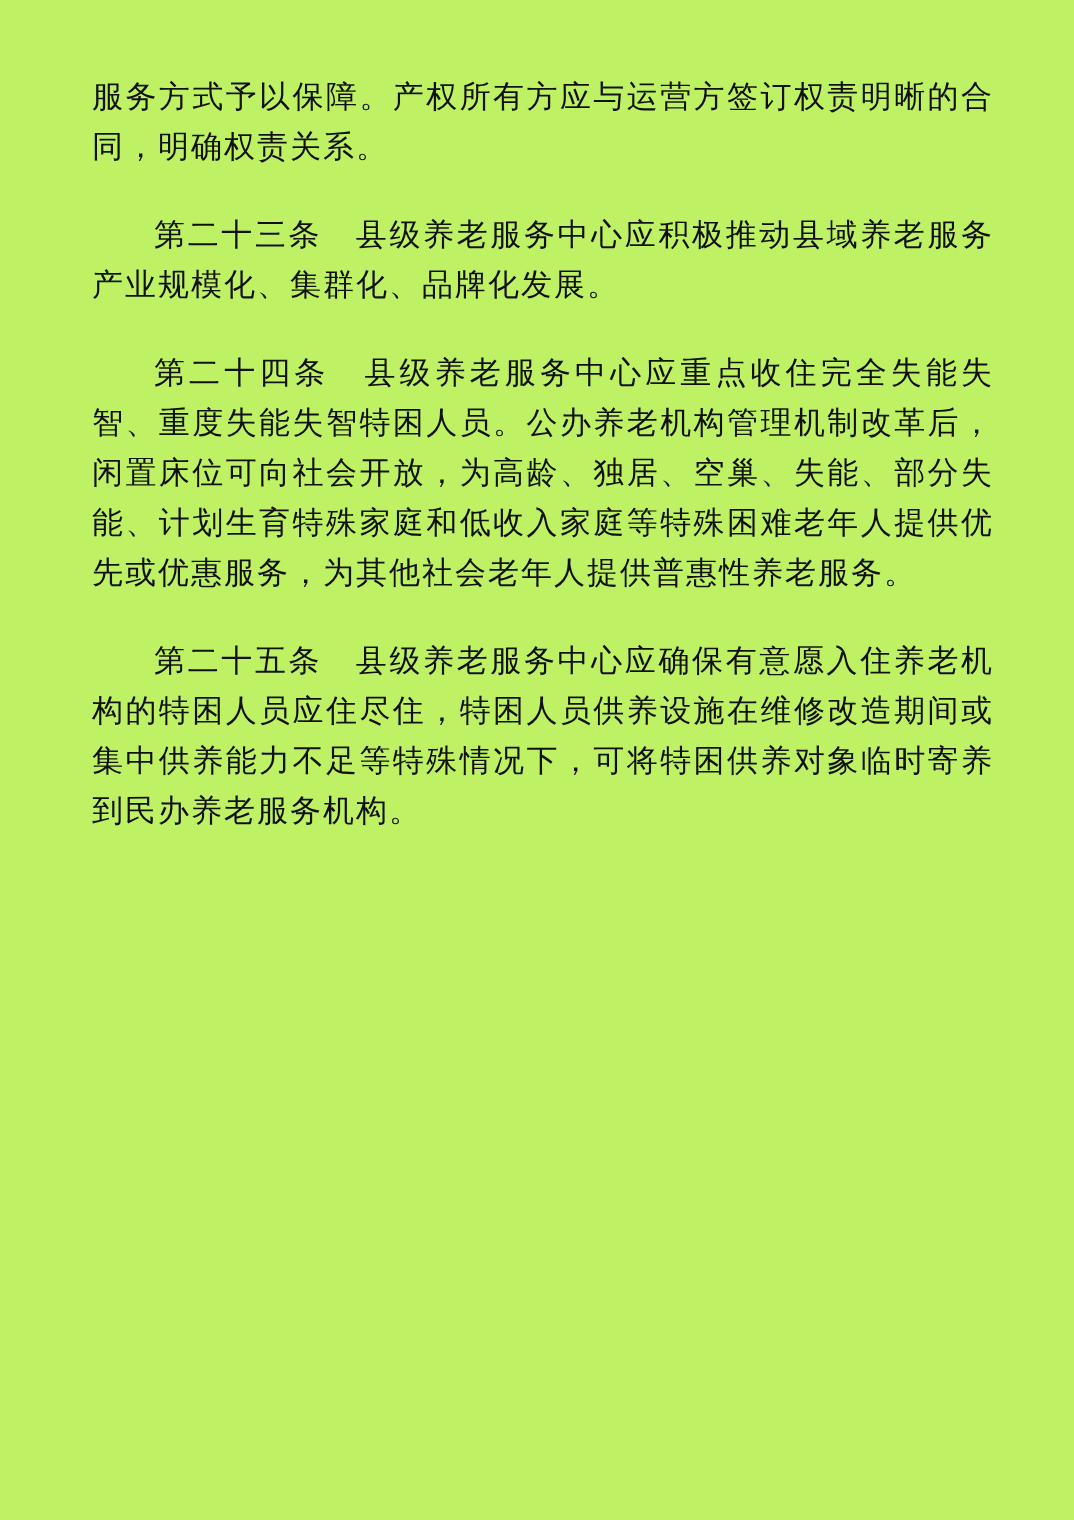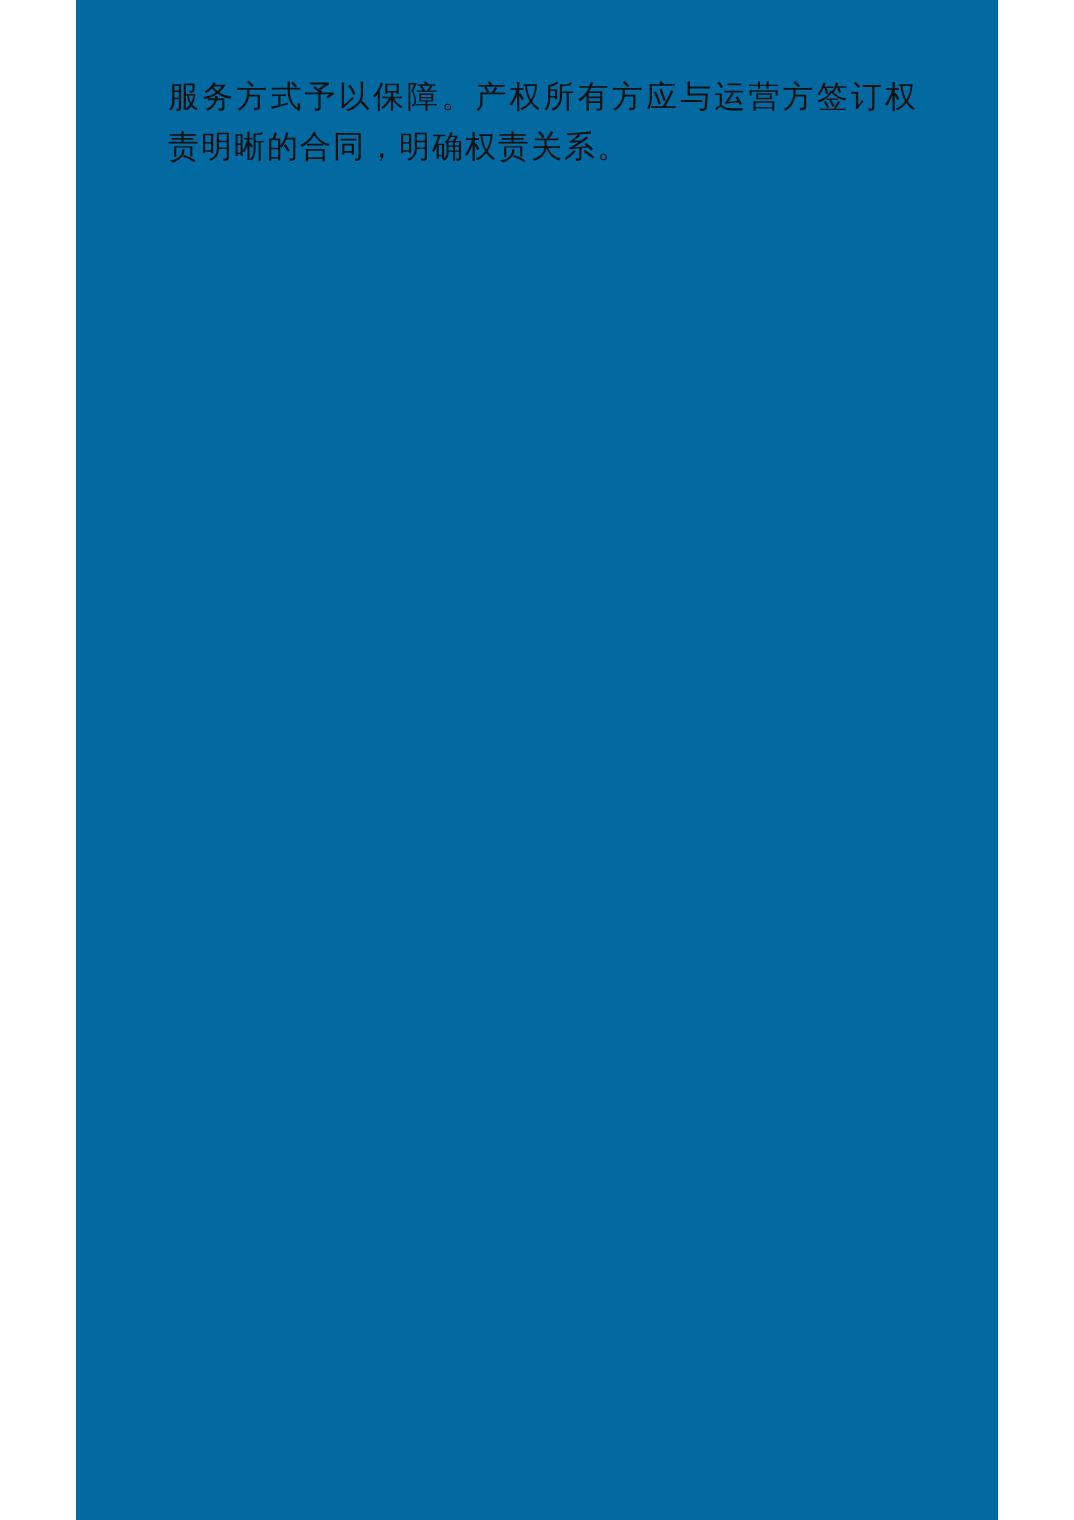--- a/index.html
+++ b/index.html
@@ -2,24 +2,24 @@
 <html lang="zh"><head>
 <meta charset="utf-8">
 <style>
   html, body {
     margin: 0;
     padding: 0;
     background: #ffffff;
   }
   .page {
     position: relative;
-    width: 922px;
+    width: 1074px;
     height: 1520px;
     margin: 0 auto;
-    background: #0369a1;
+    background: #bef264;
     box-sizing: border-box;
     padding: 72px 80px 0 92px;
     overflow: hidden;
   }
   .doc-body {
     width: 100%;
   }
   .para {
     margin: 0 0 38px 0;
     font-family: "Liberation Serif", "DejaVu Serif", serif;
@@ -34,14 +34,17 @@
   .para.indent {
     text-indent: 2em;
   }
 </style>
 </head>
 <body>
 
 <div class="page">
   <div class="doc-body">
     <p class="para">服务方式予以保障。产权所有方应与运营方签订权责明晰的合同，明确权责关系。</p>
+    <p class="para indent">第二十三条　县级养老服务中心应积极推动县域养老服务产业规模化、集群化、品牌化发展。</p>
+    <p class="para indent">第二十四条　县级养老服务中心应重点收住完全失能失智、重度失能失智特困人员。公办养老机构管理机制改革后，闲置床位可向社会开放，为高龄、独居、空巢、失能、部分失能、计划生育特殊家庭和低收入家庭等特殊困难老年人提供优先或优惠服务，为其他社会老年人提供普惠性养老服务。</p>
+    <p class="para indent">第二十五条　县级养老服务中心应确保有意愿入住养老机构的特困人员应住尽住，特困人员供养设施在维修改造期间或集中供养能力不足等特殊情况下，可将特困供养对象临时寄养到民办养老服务机构。</p>
   </div>
 </div>
 
 </body></html>

